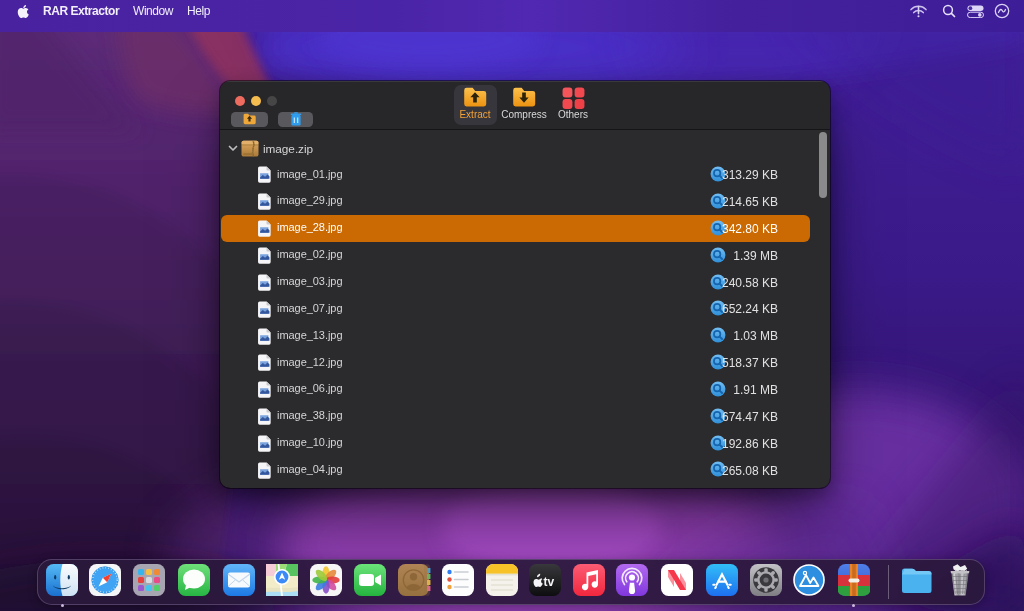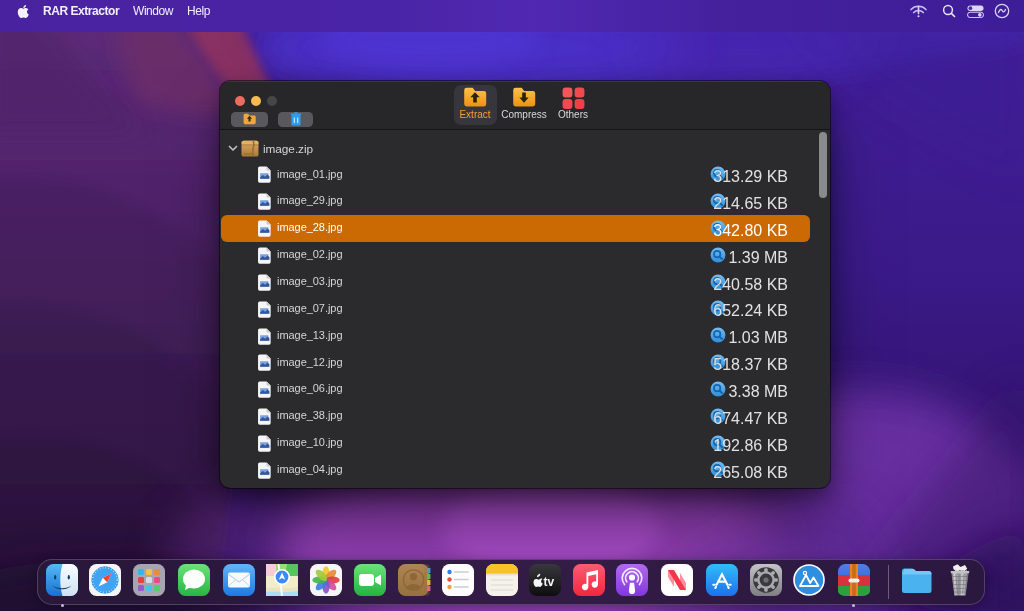--- a/index.html
+++ b/index.html
@@ -20,21 +20,21 @@
     border-bottom:1px solid #151416; box-shadow:inset 0 1px 0 rgba(255,255,255,.09); }
   .tl { position:absolute; top:14.6px; width:10px; height:10px; border-radius:50%; }
   .smallbtn { position:absolute; top:30.8px; height:15px; border-radius:4.5px; background:#59585c; }
   .tabbg { position:absolute; border-radius:7px; background:#36363c; }
   .tablabel { position:absolute; top:28px; font-size:10px; color:#d9d8d9; text-align:center; width:60px; }
   
   #list { position:absolute; left:0; top:50px; width:609px; height:356px; background:#2b2a2c; }
   .row { position:absolute; left:0; width:609px; height:27px; }
   .rowsel { position:absolute; left:1px; width:589px; height:27px; background:#cb6903; border-radius:6px; }
   .rname { position:absolute; left:57px; top:6.2px; font-size:11px; letter-spacing:-0.05px; color:#d6d5d6; }
-  .rsize { position:absolute; right:41px; top:6.8px; font-size:16px; color:#e2e1e2; }
+  .rsize { position:absolute; right:51px; top:6.8px; font-size:12px; color:#e2e1e2; }
   .ficon { position:absolute; left:37px; top:5px; }
   .mag { position:absolute; left:489.5px; top:4.7px; }
   #thumb { position:absolute; left:599px; top:50.5px; width:7.5px; height:66px; border-radius:4px; background:#8a8a8d; }
   
   #dock { position:absolute; left:37px; top:559px; width:948px; height:45.5px; border-radius:15px;
     background:rgba(43,25,60,.93); border:1px solid rgba(190,170,220,.28); box-shadow:0 2px 10px rgba(0,0,0,.3); }
   .di { position:absolute; top:563px; width:34px; height:34px; }
   .dot { position:absolute; top:603.5px; width:3px; height:3px; border-radius:50%; background:#cdb9de; }
 </style>
 </head>
@@ -420,21 +420,21 @@
                   <linearGradient id="mg" x1="0" y1="0" x2="0" y2="1">
                     <stop offset="0" stop-color="#72bdf2"></stop>
                     <stop offset="1" stop-color="#2e8fd9"></stop>
                   </linearGradient>
                 </defs>
  <circle cx="7.5" cy="7.5" r="7" fill="url(#mg)"></circle>
  <circle cx="6.7" cy="6.7" r="3" fill="none" stroke="#1565ae" stroke-width="1.6"></circle>
  <line x1="9" y1="9" x2="11.3" y2="11.3" stroke="#1565ae" stroke-width="1.8" stroke-linecap="round"></line>
 </svg>
             </span>
-  <span class="rsize">3.38 MB</span>
+  <span class="rsize">1.91 MB</span>
           </div>
           <div class="row" style="top:322.1px">
             <span class="ficon">
               <svg width="14.5" height="17.6" viewBox="0 0 14 17">
  <path d="M1 2 a1.6 1.6 0 0 1 1.6-1.6 h6.6 l4 4 v10.2 a1.6 1.6 0 0 1-1.6 1.6 h-9 a1.6 1.6 0 0 1-1.6-1.6 Z" fill="#f5f5f7"></path>
  <path d="M9.2 .4 l4 4 h-3 a1 1 0 0 1-1-1 Z" fill="#c9c9ce"></path>
  <rect x="3" y="7" width="8" height="5.4" fill="#7ba3dd"></rect>
  <path d="M3 11 l2.6-2.2 2.2 1.5 2.4-2 1.8 1.6 v2.5 h-9 Z" fill="#33569d"></path>
 </svg>
             </span>

